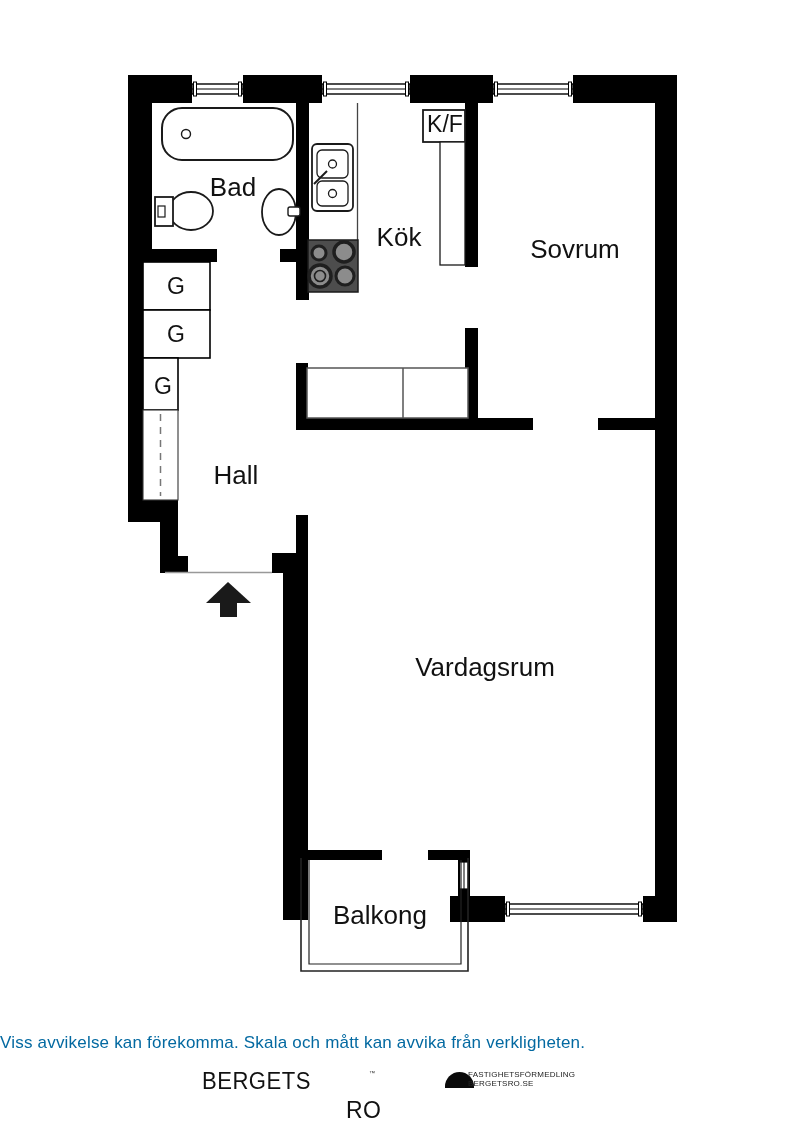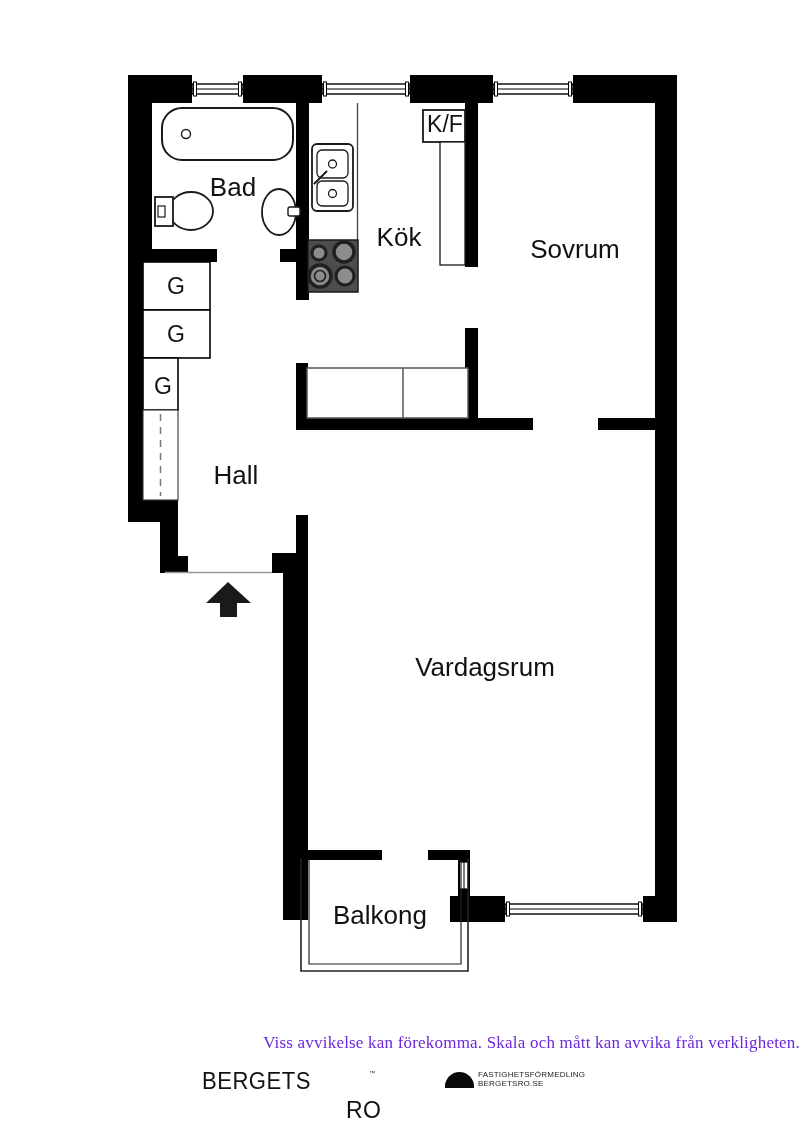--- a/index.html
+++ b/index.html
@@ -2,29 +2,29 @@
 <html><head>
 <meta charset="utf-8">
 <style>
   html,body{margin:0;padding:0;background:#ffffff;}
   .page{position:relative;width:800px;height:1131px;background:#ffffff;overflow:hidden;
         font-family:"Liberation Sans","DejaVu Sans",sans-serif;}
   svg{position:absolute;left:0;top:0;}
   svg text{font-family:"Liberation Sans","DejaVu Sans",sans-serif;fill:#111;}
   .room-label{font-size:26px;}
   .small-label{font-size:23px;}
-  .footer-disclaimer{position:absolute;left:0;top:1033px;width:800px;text-align:right;
-        font-size:17px;color:#6d28d9;letter-spacing:0.2px;font-family:Liberation Serif, serif;}
+  .footer-disclaimer{position:absolute;left:0;top:1033px;width:800px;text-align:left;
+        font-size:17px;color:#0369a1;letter-spacing:0.2px;}
   .brand{position:absolute;top:1068px;color:#111;}
   .brand-primary{left:202px;font-size:23px;letter-spacing:0.5px;transform:scaleX(0.96);transform-origin:left;}
   .brand-secondary{left:346px;font-size:23px;letter-spacing:0.5px;margin-top:29px;}
   .brand-mark{position:absolute;left:369px;top:1070px;font-size:6px;color:#333;}
   .dome-icon{position:absolute;left:445px;top:1072px;width:29px;height:16px;background:#0a0a0a;
         border-radius:15px 15px 0 0;}
-  .agency{position:absolute;left:478px;top:1070px;font-size:8px;line-height:9px;
+  .agency{position:absolute;left:468px;top:1070px;font-size:8px;line-height:9px;
         letter-spacing:0.2px;color:#222;}
 </style>
 </head>
 <body>
 
 <div class="page">
   <svg width="800" height="1131" viewBox="0 0 800 1131">
 
     <g fill="#000000">
       <rect x="128" y="75" width="549" height="28"></rect>

